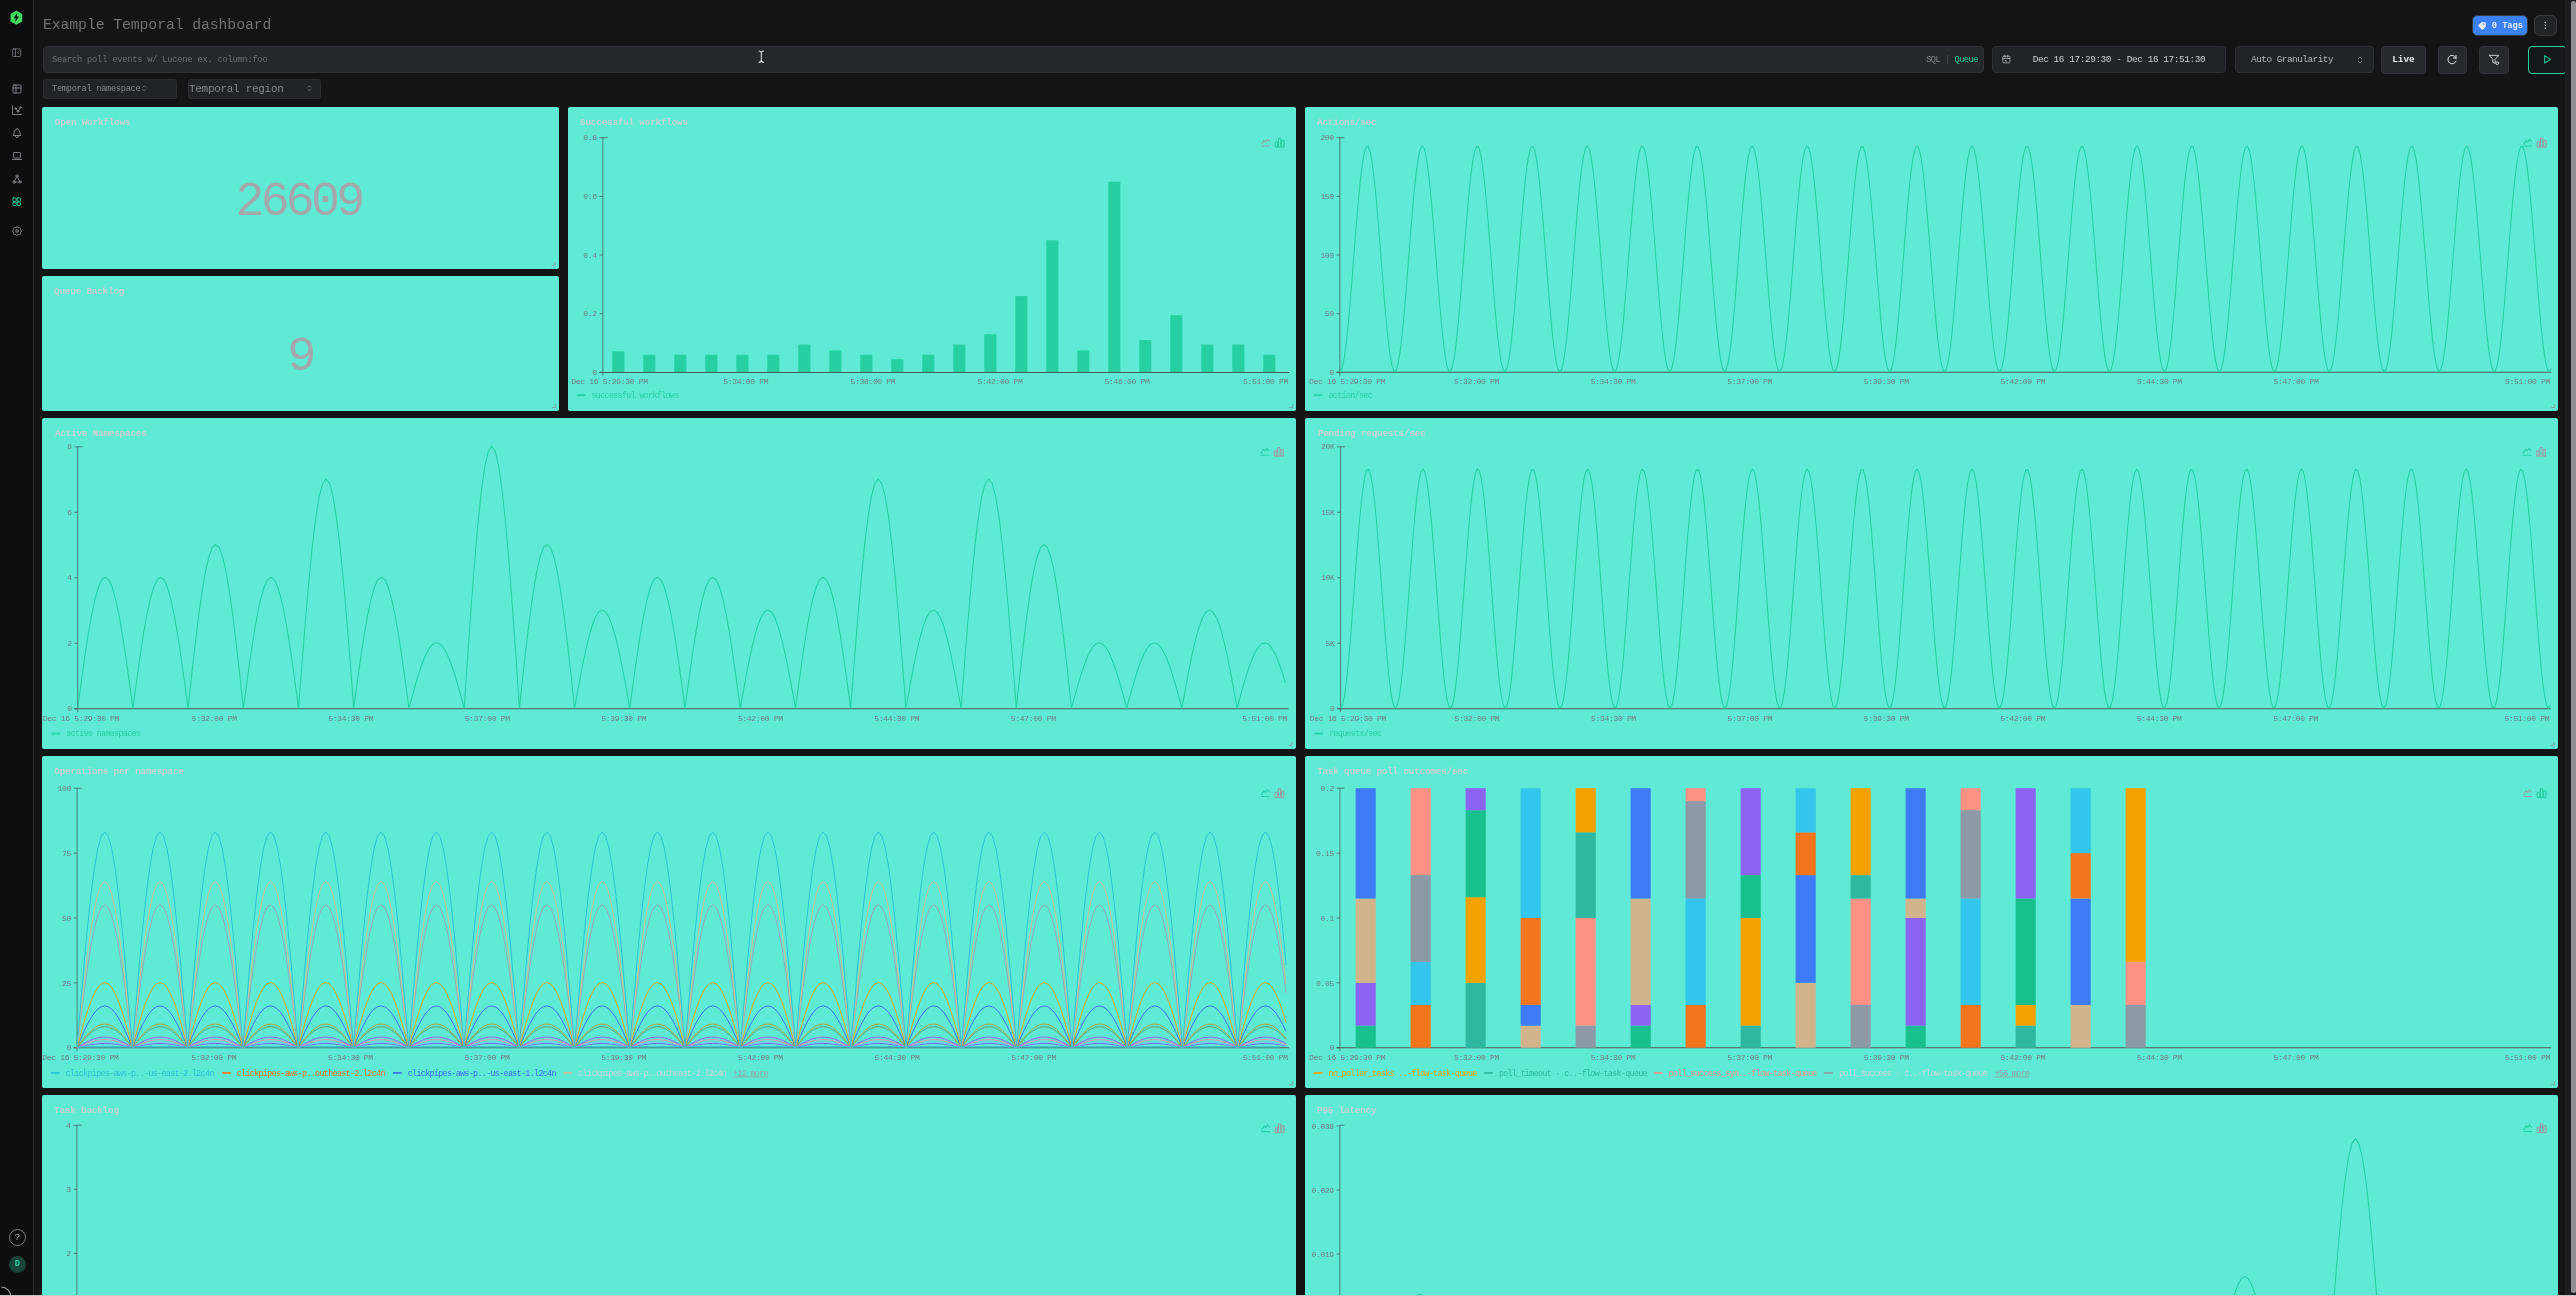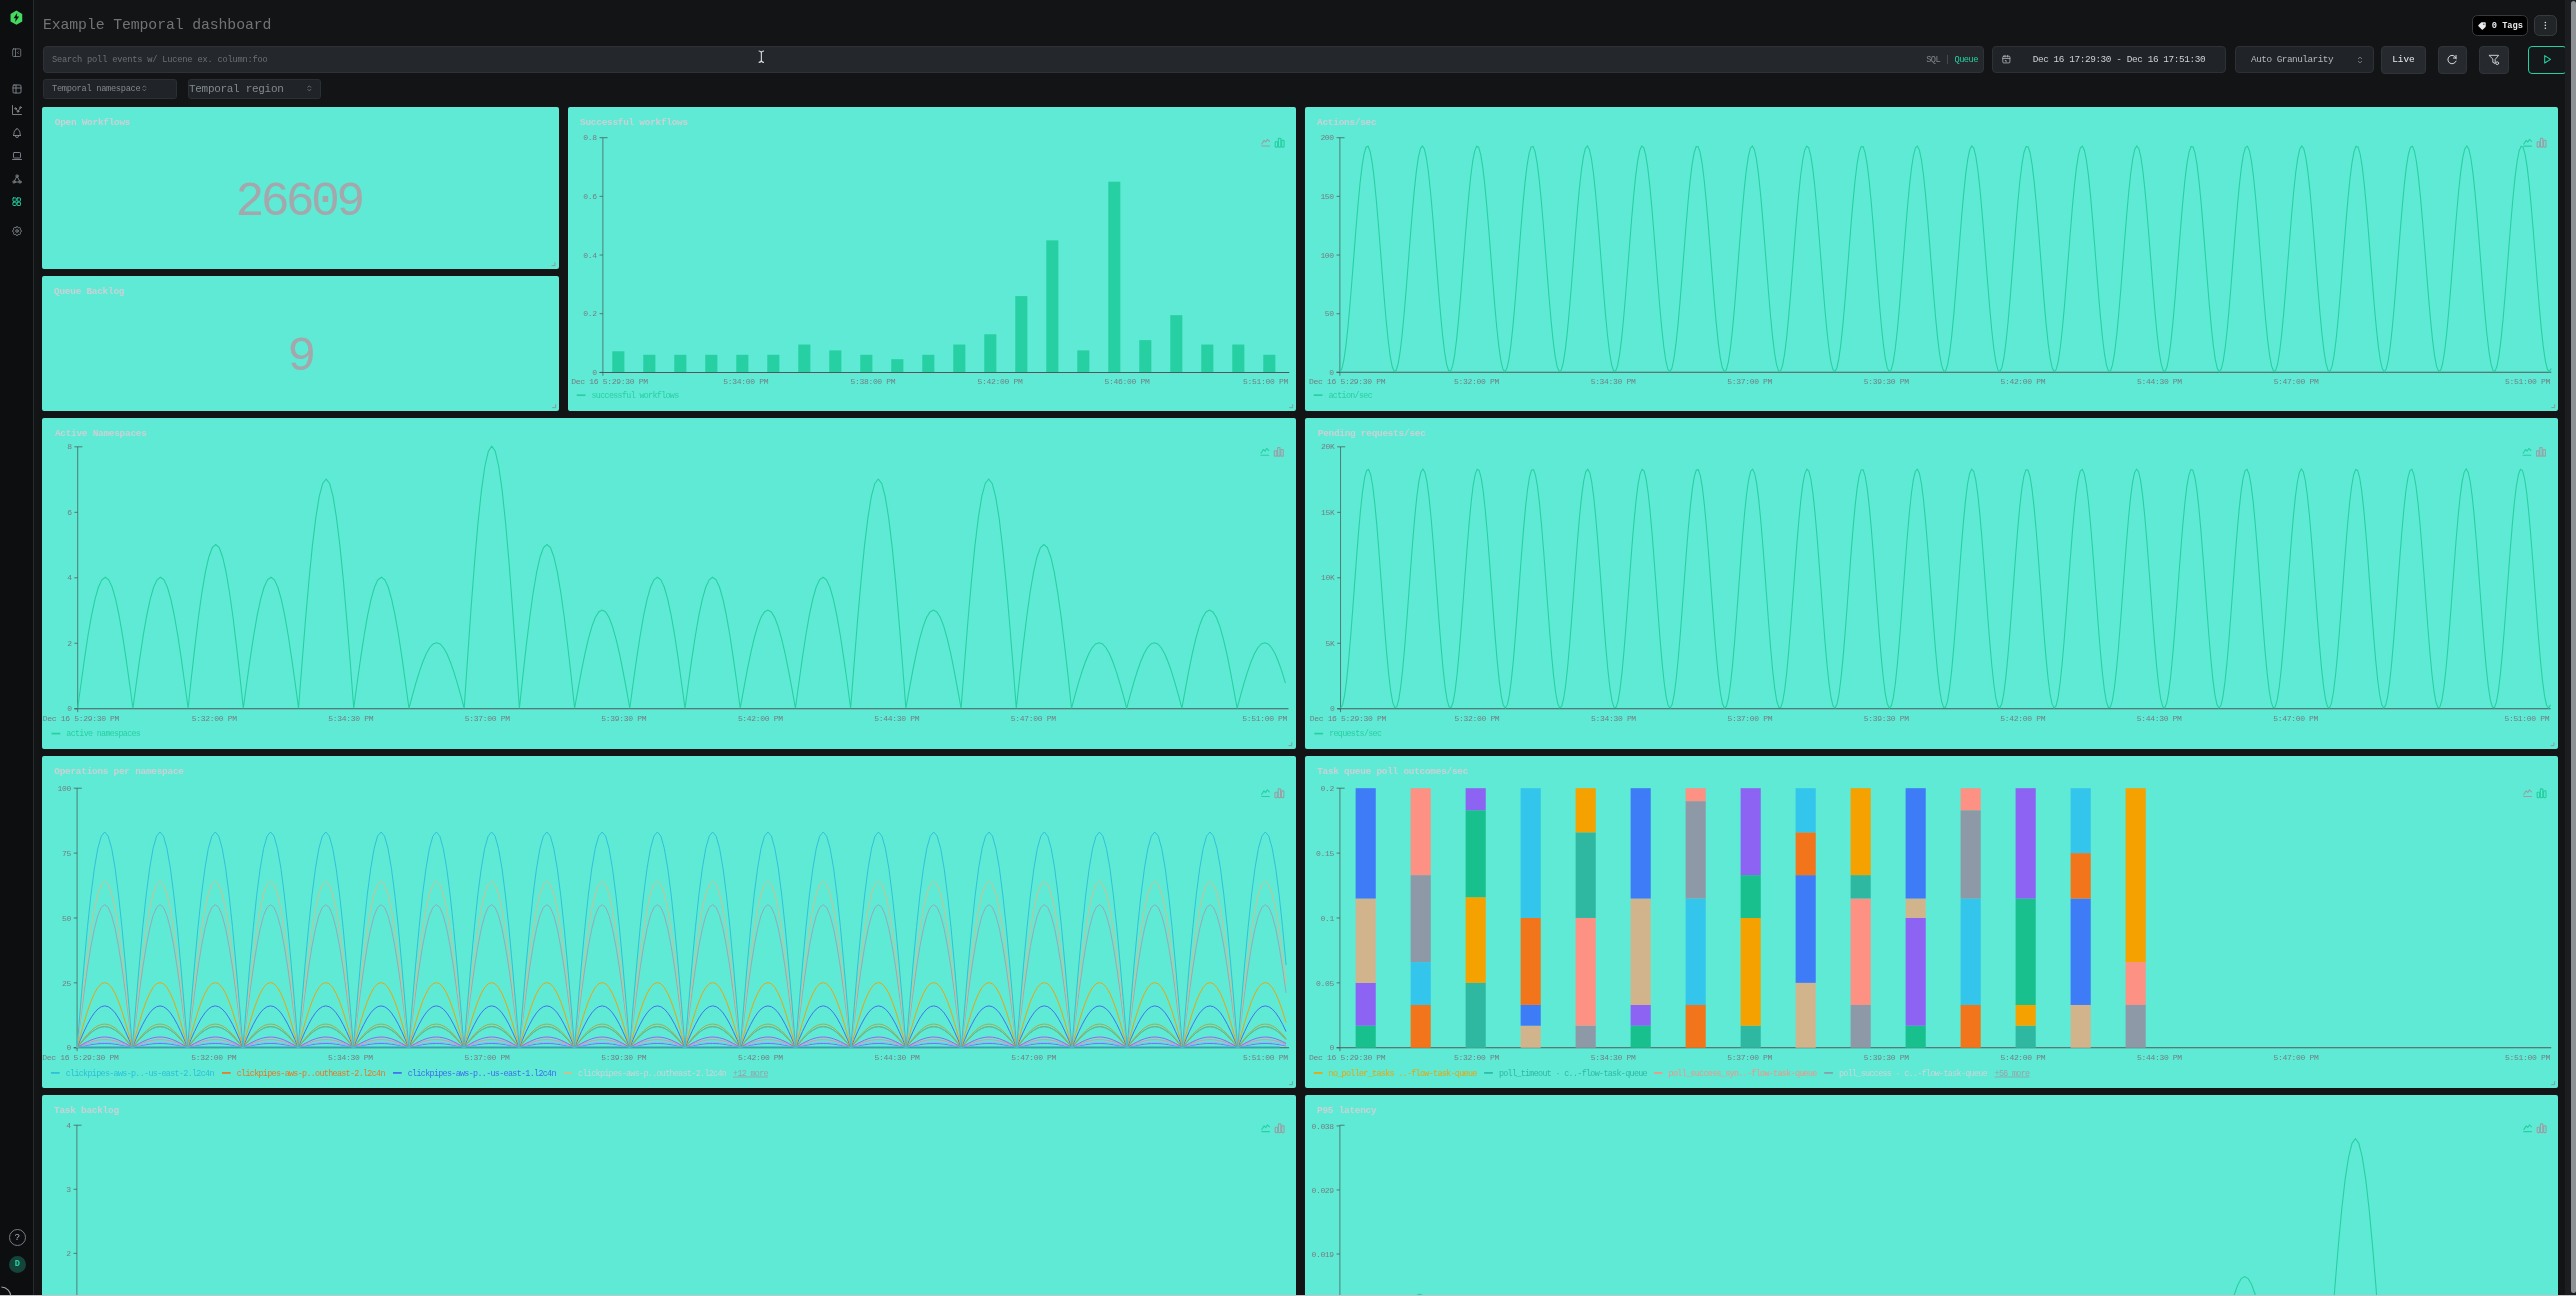--- a/index.html
+++ b/index.html
@@ -455,21 +455,21 @@
     <rect x="4" y="13" width="7" height="7" rx="1.2"></rect>
     <rect x="13" y="13" width="7" height="7" rx="1.2"></rect>
   </svg>
 <svg style="position:absolute;left:10.7px;top:225px" width="12" height="12" viewBox="0 0 24 24" fill="none" stroke="#8b9197" stroke-width="1.7" stroke-linecap="round" stroke-linejoin="round">
     <path d="M10.3 4.3c.4-1.7 3-1.7 3.4 0a1.7 1.7 0 0 0 2.6 1.1c1.5-.9 3.3.9 2.4 2.4a1.7 1.7 0 0 0 1.1 2.6c1.7.4 1.7 3 0 3.4a1.7 1.7 0 0 0-1.1 2.6c.9 1.5-.9 3.3-2.4 2.4a1.7 1.7 0 0 0-2.6 1.1c-.4 1.7-3 1.7-3.4 0a1.7 1.7 0 0 0-2.6-1.1c-1.5.9-3.3-.9-2.4-2.4a1.7 1.7 0 0 0-1.1-2.6c-1.7-.4-1.7-3 0-3.4a1.7 1.7 0 0 0 1.1-2.6c-.9-1.5.9-3.3 2.4-2.4a1.7 1.7 0 0 0 2.6-1.1"></path>
     <circle cx="12" cy="12" r="2.6"></circle>
   </svg>
 <div style="position:absolute;left:8.7px;top:1229px;width:17.4px;height:17.4px;border-radius:50%;border:0.9px solid #787f85;color:#aab0b6;text-align:center;line-height:16px;font-size:9.4px">?</div>
 <div style="position:absolute;left:8.7px;top:1256px;width:17.4px;height:17.4px;border-radius:50%;background:#15443a;color:#26d0a2;text-align:center;line-height:17.4px;font-size:8.7px;font-weight:bold">D</div>
 <div style="position:absolute;left:43px;top:17px;font-size:14.8px;letter-spacing:-0.1px;color:#737373">Example Temporal dashboard</div>
-<div style="position:absolute;left:2472px;top:14.8px;width:56px;height:21.5px;background:#000000;border:0.7px solid #373b3f;border-radius:5.4px;color:#e9ecef;font-size:8.7px;font-weight:bold;display:flex;align-items:center;justify-content:center;gap:4.7px">
+<div style="position:absolute;left:2472px;top:14.8px;width:56px;height:21.5px;background:#3b82f6;border:0.7px solid #373b3f;border-radius:5.4px;color:#e9ecef;font-size:8.7px;font-weight:bold;display:flex;align-items:center;justify-content:center;gap:4.7px">
 <svg width="10" height="10" viewBox="0 0 24 24" fill="#e9ecef">
       <path d="M11.2 3a2 2 0 0 0-1.4.6L3.6 9.8a2 2 0 0 0 0 2.8l7.8 7.8a2 2 0 0 0 2.8 0l6.2-6.2a2 2 0 0 0 .6-1.4V5a2 2 0 0 0-2-2h-7.8zM16.5 6a1.5 1.5 0 1 1 0 3a1.5 1.5 0 0 1 0-3z"></path>
     </svg>0 Tags</div>
 <div style="position:absolute;left:2534px;top:14.8px;width:23px;height:21.5px;background:#222528;border:0.7px solid #373b3f;border-radius:5.4px;display:flex;align-items:center;justify-content:center">
 <svg width="10.7" height="10.7" viewBox="0 0 24 24" fill="#e9ecef">
       <circle cx="12" cy="5.5" r="1.7"></circle>
       <circle cx="12" cy="12" r="1.7"></circle>
       <circle cx="12" cy="18.5" r="1.7"></circle>
     </svg>
   </div>
@@ -487,21 +487,21 @@
     </svg>
 <span style="margin-left:21px;font-size:9.4px;color:#cdd2d7;letter-spacing:-0.4px">Dec 16 17:29:30 - Dec 16 17:51:30</span>
   </div>
 <div style="position:absolute;left:2235px;top:46px;width:139px;height:27px;background:#202327;border:0.7px solid #2d3135;border-radius:4px;display:flex;align-items:center;justify-content:space-between">
 <span style="margin-left:15px;font-size:9.4px;color:#b4babf;letter-spacing:-0.5px">Auto Granularity</span>
 <svg style="margin-right:8px" width="10" height="10" viewBox="0 0 24 24" fill="none" stroke="#868e96" stroke-width="2" stroke-linecap="round" stroke-linejoin="round">
       <path d="M8 9l4-4l4 4"></path>
       <path d="M8 15l4 4l4-4"></path>
     </svg>
   </div>
-<div style="position:absolute;left:2381px;top:46px;width:45px;height:27.5px;background:#26292d;border:0.7px solid #303438;border-radius:4px;color:#e9ecef;font-size:9.4px;font-weight:normal;display:flex;align-items:center;justify-content:center">Live</div>
+<div style="position:absolute;left:2381px;top:46px;width:45px;height:27.5px;background:#26292d;border:0.7px solid #303438;border-radius:4px;color:#e9ecef;font-size:9.4px;font-weight:bold;display:flex;align-items:center;justify-content:center">Live</div>
 <div style="position:absolute;left:2438px;top:46px;width:29px;height:27.5px;background:#26292d;border:0.7px solid #303438;border-radius:4px;display:flex;align-items:center;justify-content:center">
 <svg width="12.7" height="12.7" viewBox="0 0 24 24" fill="none" stroke="#dde0e3" stroke-width="1.8" stroke-linecap="round">
       <path d="M19.5 11a8 8 0 1 0-.5 4.5"></path>
       <path d="M19 4.5v5h-5" stroke-width="1.8" fill="none"></path>
     </svg>
   </div>
 <div style="position:absolute;left:2479px;top:46px;width:29.5px;height:27.5px;background:#26292d;border:0.7px solid #303438;border-radius:4px;display:flex;align-items:center;justify-content:center">
 <svg width="14" height="14" viewBox="0 0 24 24" fill="none" stroke="#c9ced3" stroke-width="1.7" stroke-linecap="round" stroke-linejoin="round">
       <path d="M4 4h16l-6 7v7l-4-2v-5z"></path>
       <circle cx="17.5" cy="17.5" r="2.4"></circle>

